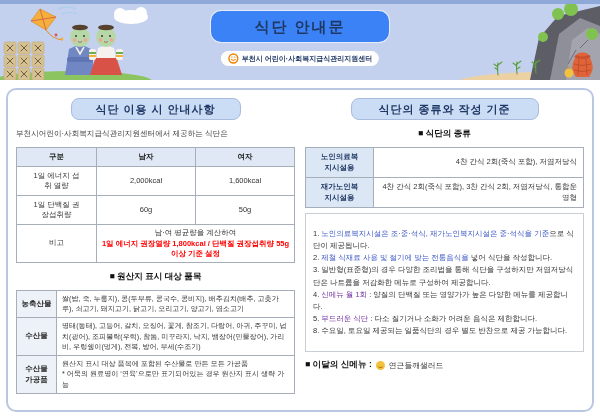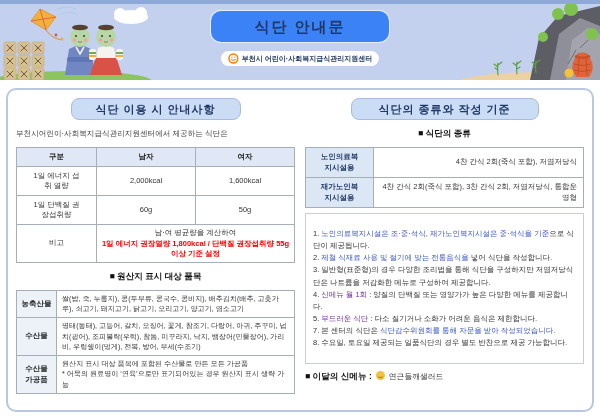--- a/index.html
+++ b/index.html
@@ -42,21 +42,21 @@
   .tbl-origin td.cat{background:var(--table-label-bg,#edf2f8);font-weight:bold;color:#222;
                      text-align:center;width:40px;}
   .tbl-origin td.items{text-align:left;font-size:7.1px;padding:3px 5px;}
   .tbl-types td{line-height:1.4;}
   .tbl-types td.tlabel{background:var(--types-label-bg,#dce7f5);font-weight:bold;
                        color:var(--navy,#1f3864);text-align:center;width:66px;padding:4px 14px;}
   .tbl-types td.tval{text-align:right;padding:4px 6px;}
   .rules-box{margin-top:5px;border:1px solid #c9cdd6;padding:14px 7px;font-size:7.5px;
              line-height:1.62;color:#333;}
   .rule .rnum{margin-right:2px;}
-  .new-menu{margin-top:7px;display:flex;gap:4px;}
+  .new-menu{margin-top:7px;display:flex;align-items:center;gap:4px;}
   .nm-label{font-size:8.6px;font-weight:bold;color:#111;white-space:nowrap;}
   .nm-value{font-size:7.8px;color:#333;}
   .smiley{display:inline-block;width:9px;height:9px;border-radius:50%;
           background:var(--smiley,#f2c23e);position:relative;flex:0 0 auto;}
   .smiley::after{content:"";position:absolute;left:2px;top:3px;width:5px;height:3px;
                  border-bottom:1px solid #a8770f;border-radius:0 0 4px 4px;}
 </style>
 </head>
 <body>
 
@@ -272,21 +272,20 @@
           </tr>
         </tbody>
       </table>
 
       <div class="rules-box">
         <div class="rule"><span class="rnum">1.</span><span></span><span class="hl" style="color: rgb(58, 86, 196);">노인의료복지시설은 조·중·석식, 재가노인복지시설은 중·석식을 기준</span><span>으로 식단이 제공됩니다.</span></div>
         <div class="rule"><span class="rnum">2.</span><span></span><span class="hl" style="color: rgb(58, 86, 196);">제철 식재료 사용 및 절기에 맞는 전통음식을</span><span> 넣어 식단을 작성합니다.</span></div>
         <div class="rule"><span class="rnum">3.</span><span>일반형(표준형)의 경우 다양한 조리법을 통해 식단을 구성하지만 저염저당식단은 나트륨을 저감화한 메뉴로 구성하여 제공합니다.</span><span class="hl"></span><span></span></div>
         <div class="rule"><span class="rnum">4.</span><span></span><span class="hl" style="color: rgb(112, 48, 160);">신메뉴 월 1회</span><span> : 양질의 단백질 또는 영양가가 높은 다양한 메뉴를 제공합니다.</span></div>
         <div class="rule"><span class="rnum">5.</span><span></span><span class="hl" style="color: rgb(112, 48, 160);">부드러운 식단</span><span> : 다소 질기거나 소화가 어려운 음식은 제한합니다.</span></div>
-        <div class="rule"><span class="rnum">7.</span><span>본 센터의 식단은 </span><span class="hl" style="color: rgb(58, 86, 196);">식단감수위원회를 통해 자문을 받아 작성되었습니다.</span><span></span></div>
         <div class="rule"><span class="rnum">8.</span><span>수요일, 토요일 제공되는 일품식단의 경우 별도 반찬으로 제공 가능합니다.</span><span class="hl"></span><span></span></div>
       </div>
 
       <div class="new-menu">
         <span class="nm-label">■ 이달의 신메뉴 :</span>
         <span class="smiley"></span>
         <span class="nm-value">연근들깨샐러드</span>
       </div>
     </div>
 

